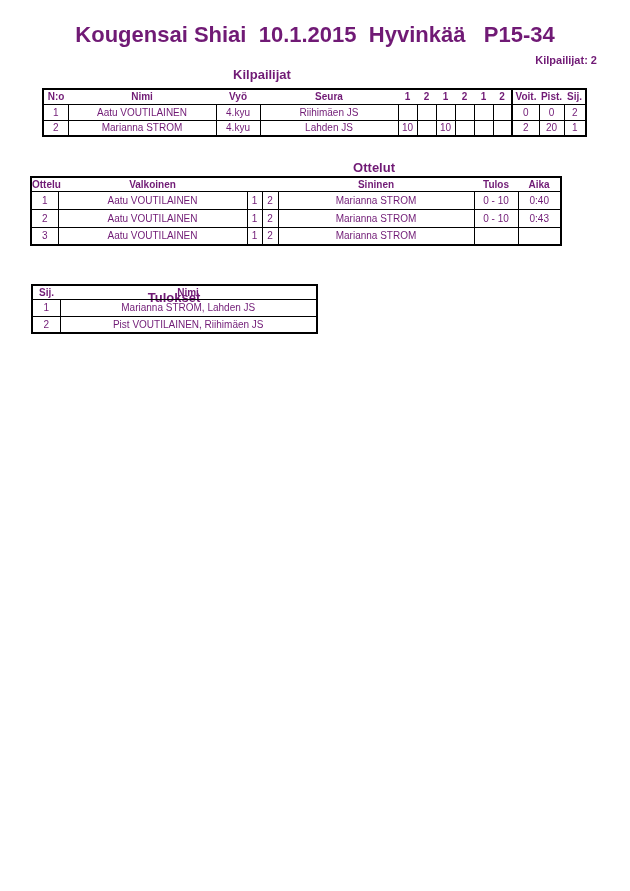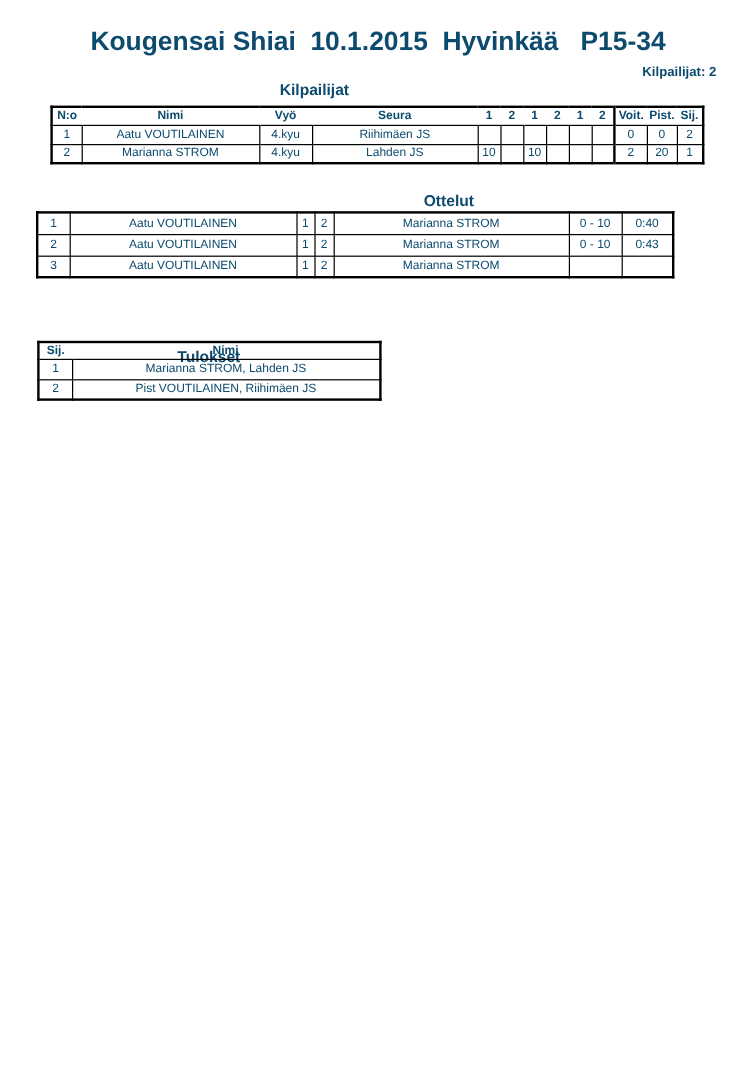--- a/index.html
+++ b/index.html
@@ -2,21 +2,21 @@
 <html><head>
 <meta charset="utf-8">
 <style>
   * { margin:0; padding:0; box-sizing:border-box; }
   html,body { background:#ffffff; }
   .page {
     position:relative;
     width:630px; height:891px;
     background:#ffffff;
     font-family:"Liberation Sans","DejaVu Sans",sans-serif;
-    color:#0c4a6e;
+    color:#701a75;
     overflow:hidden;
   }
   .doc-title {
     position:absolute; top:22px; left:0; width:630px;
     text-align:center;
     font-size:22px; font-weight:bold;
     white-space:pre;
   }
   .count-label {
     position:absolute; top:54px; left:0; width:597px;
@@ -147,20 +147,29 @@
     <colgroup>
       <col style="width:27px">
         <col style="width:189px">
         <col style="width:15px">
         <col style="width:16px">
       <col style="width:196px">
         <col style="width:44px">
         <col style="width:43px">
     </colgroup>
     <tbody>
+        <tr>
+      <th class="flush">Ottelu</th>
+      <th>Valkoinen</th>
+      <th></th>
+      <th></th>
+      <th>Sininen</th>
+      <th>Tulos</th>
+      <th>Aika</th>
+    </tr>
     <tr>
       <td>1</td>
       <td class="al">Aatu VOUTILAINEN</td>
       <td>1</td>
       <td>2</td>
       <td class="al">Marianna STROM</td>
       <td>0 - 10</td>
       <td>0:40</td>
     </tr>
     <tr>

